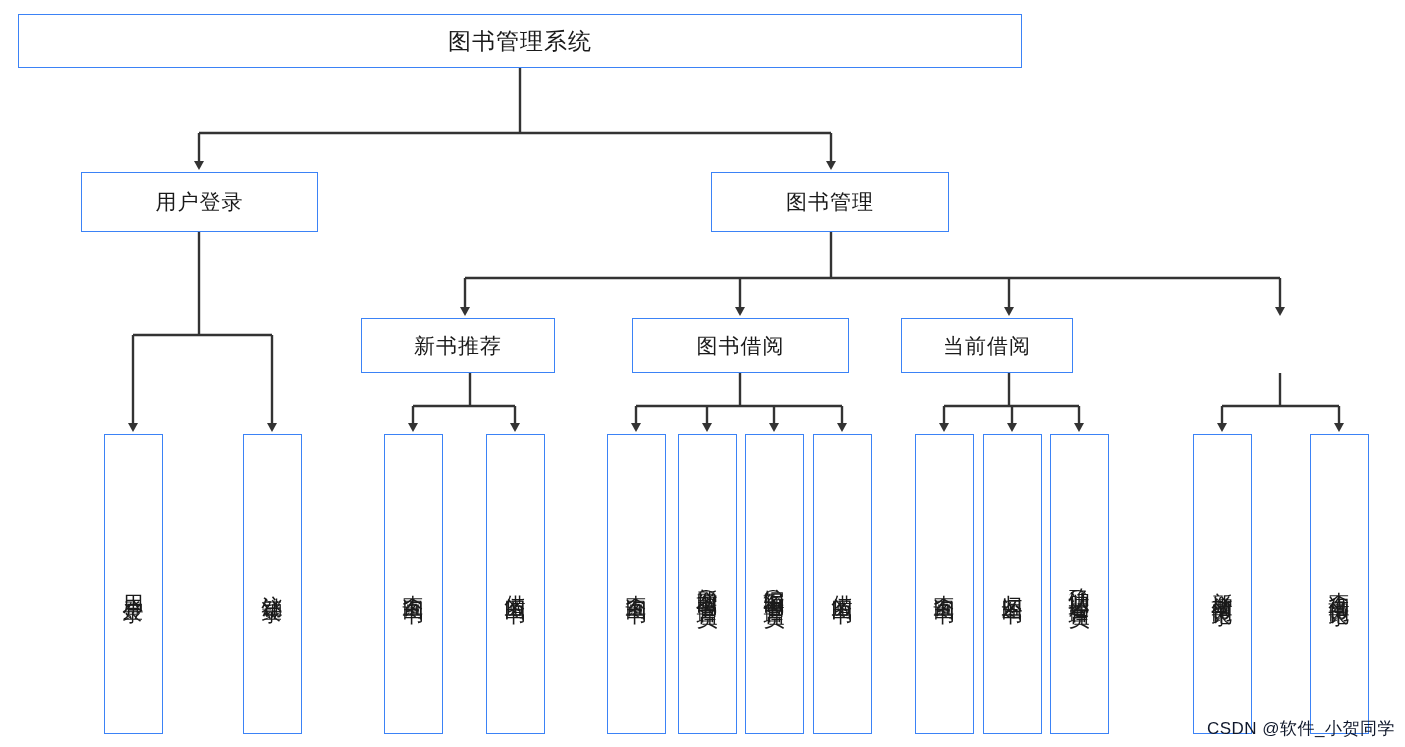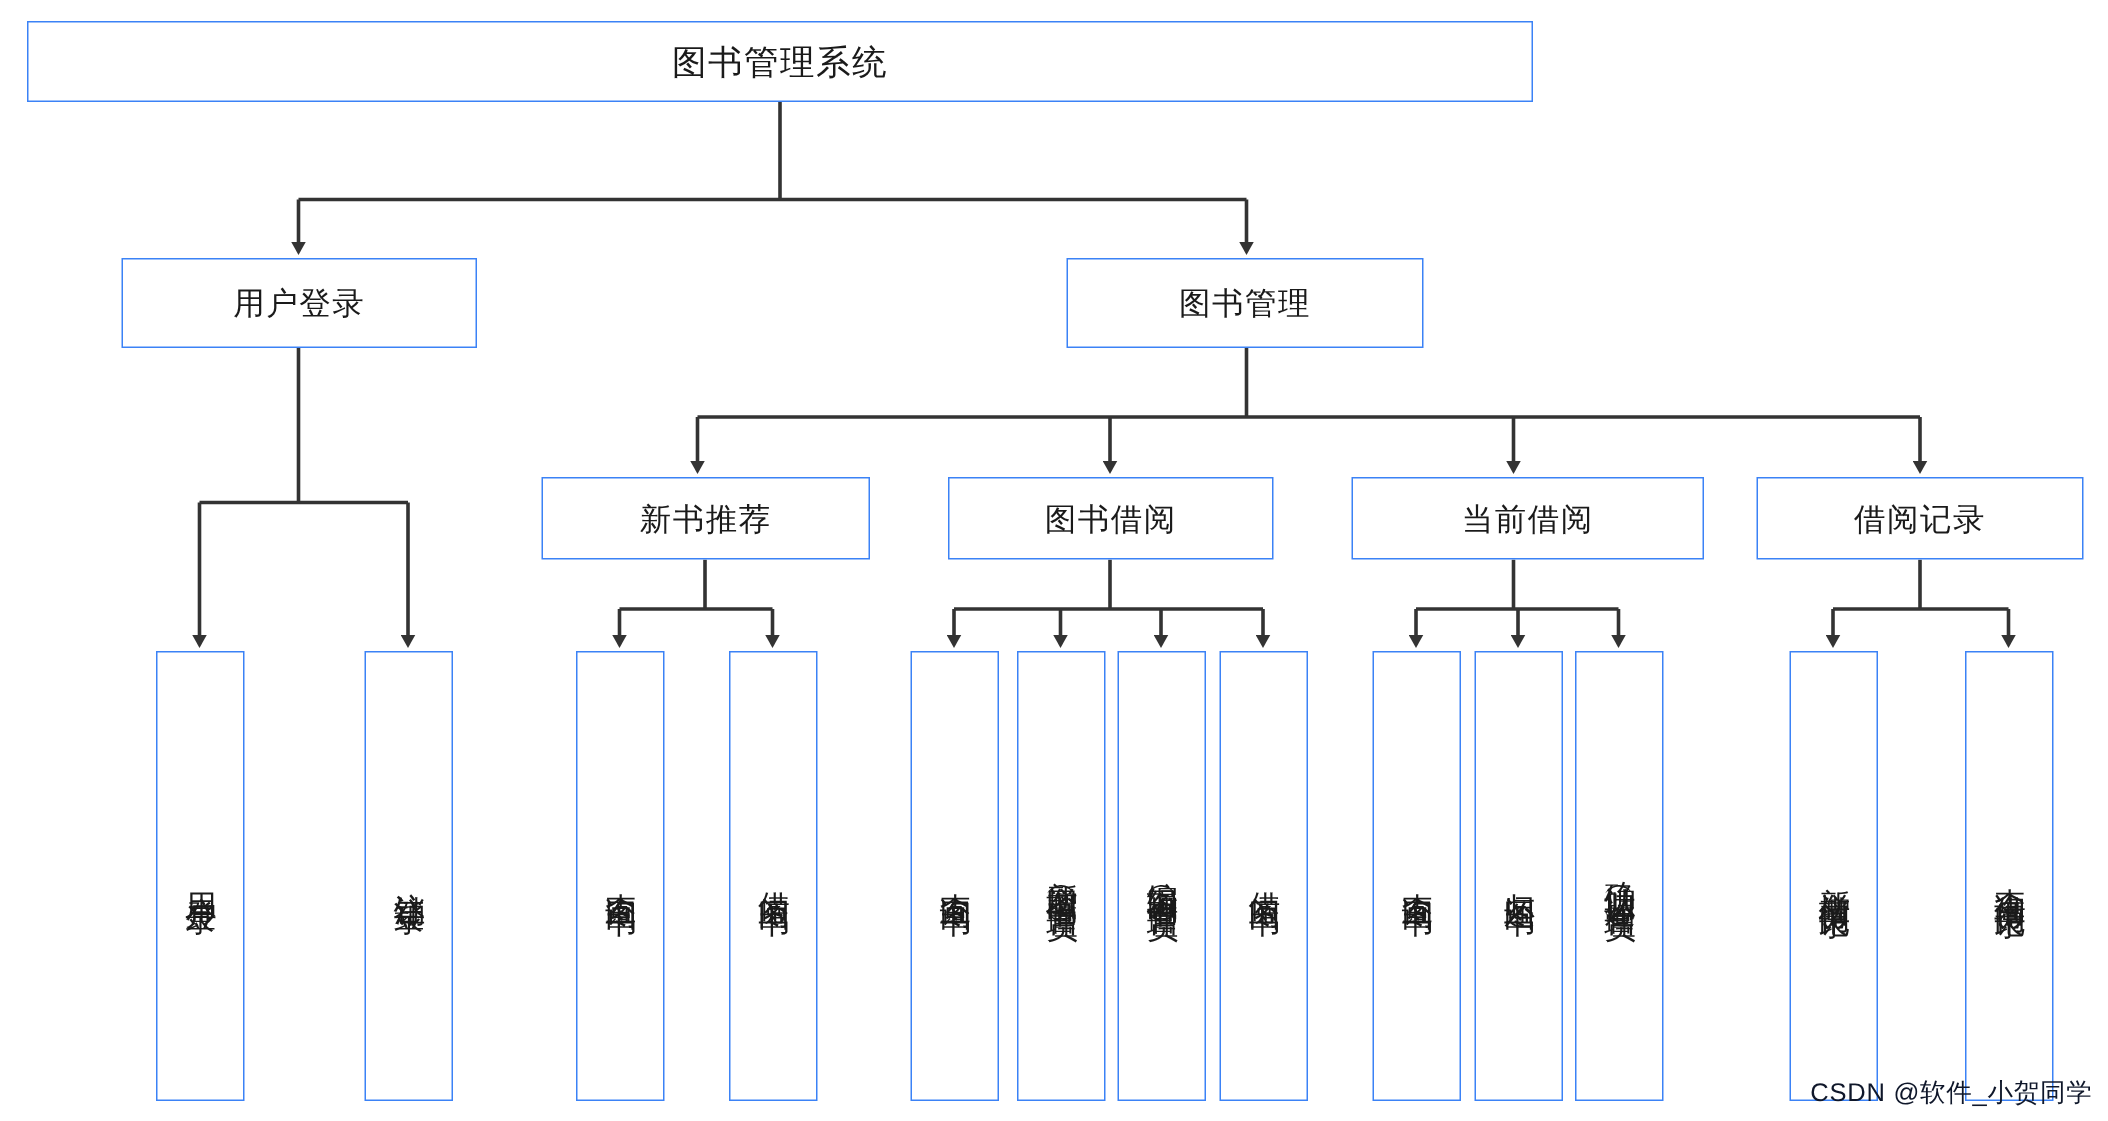--- a/index.html
+++ b/index.html
@@ -129,31 +129,28 @@
     <span class="htext">图书管理系统</span>
   </div>
 
   <div class="node lvl2" style="left:81px; top:172px; width:237px; height:60px;">
     <span class="htext">用户登录</span>
   </div>
   <div class="node lvl2" style="left:711px; top:172px; width:238px; height:60px;font-family:Liberation Mono, monospace;">
     <span class="htext">图书管理</span>
   </div>
 
-  <div class="node lvl3" style="left:361px; top:318px; width:219px; height:55px;">
+  <div class="node lvl3" style="left:361px; top:318px; width:194px; height:55px;">
     <span class="htext">新书推荐</span>
   </div>
   <div class="node lvl3" style="left:632px; top:318px; width:217px; height:55px;">
     <span class="htext">图书借阅</span>
   </div>
-  <div class="node lvl3" style="left:901px; top:318px; width:235px; height:55px;">
+  <div class="node lvl3" style="left:901px; top:318px; width:172px; height:55px;">
     <span class="htext">当前借阅</span>
-  </div>
-  <div class="node lvl3" style="left:1171px; top:318px; width:218px; height:55px;">
-    <span class="htext">借阅记录</span>
   </div>
 
   <div class="node leaf" style="left:104px; top:434px; width:59px; height:300px;">
     <span class="vtext">用户登录</span>
   </div>
   <div class="node leaf" style="left:243px; top:434px; width:59px; height:300px;">
     <span class="vtext">注销登录</span>
   </div>
 
   <div class="node leaf" style="left:384px; top:434px; width:59px; height:300px;">

